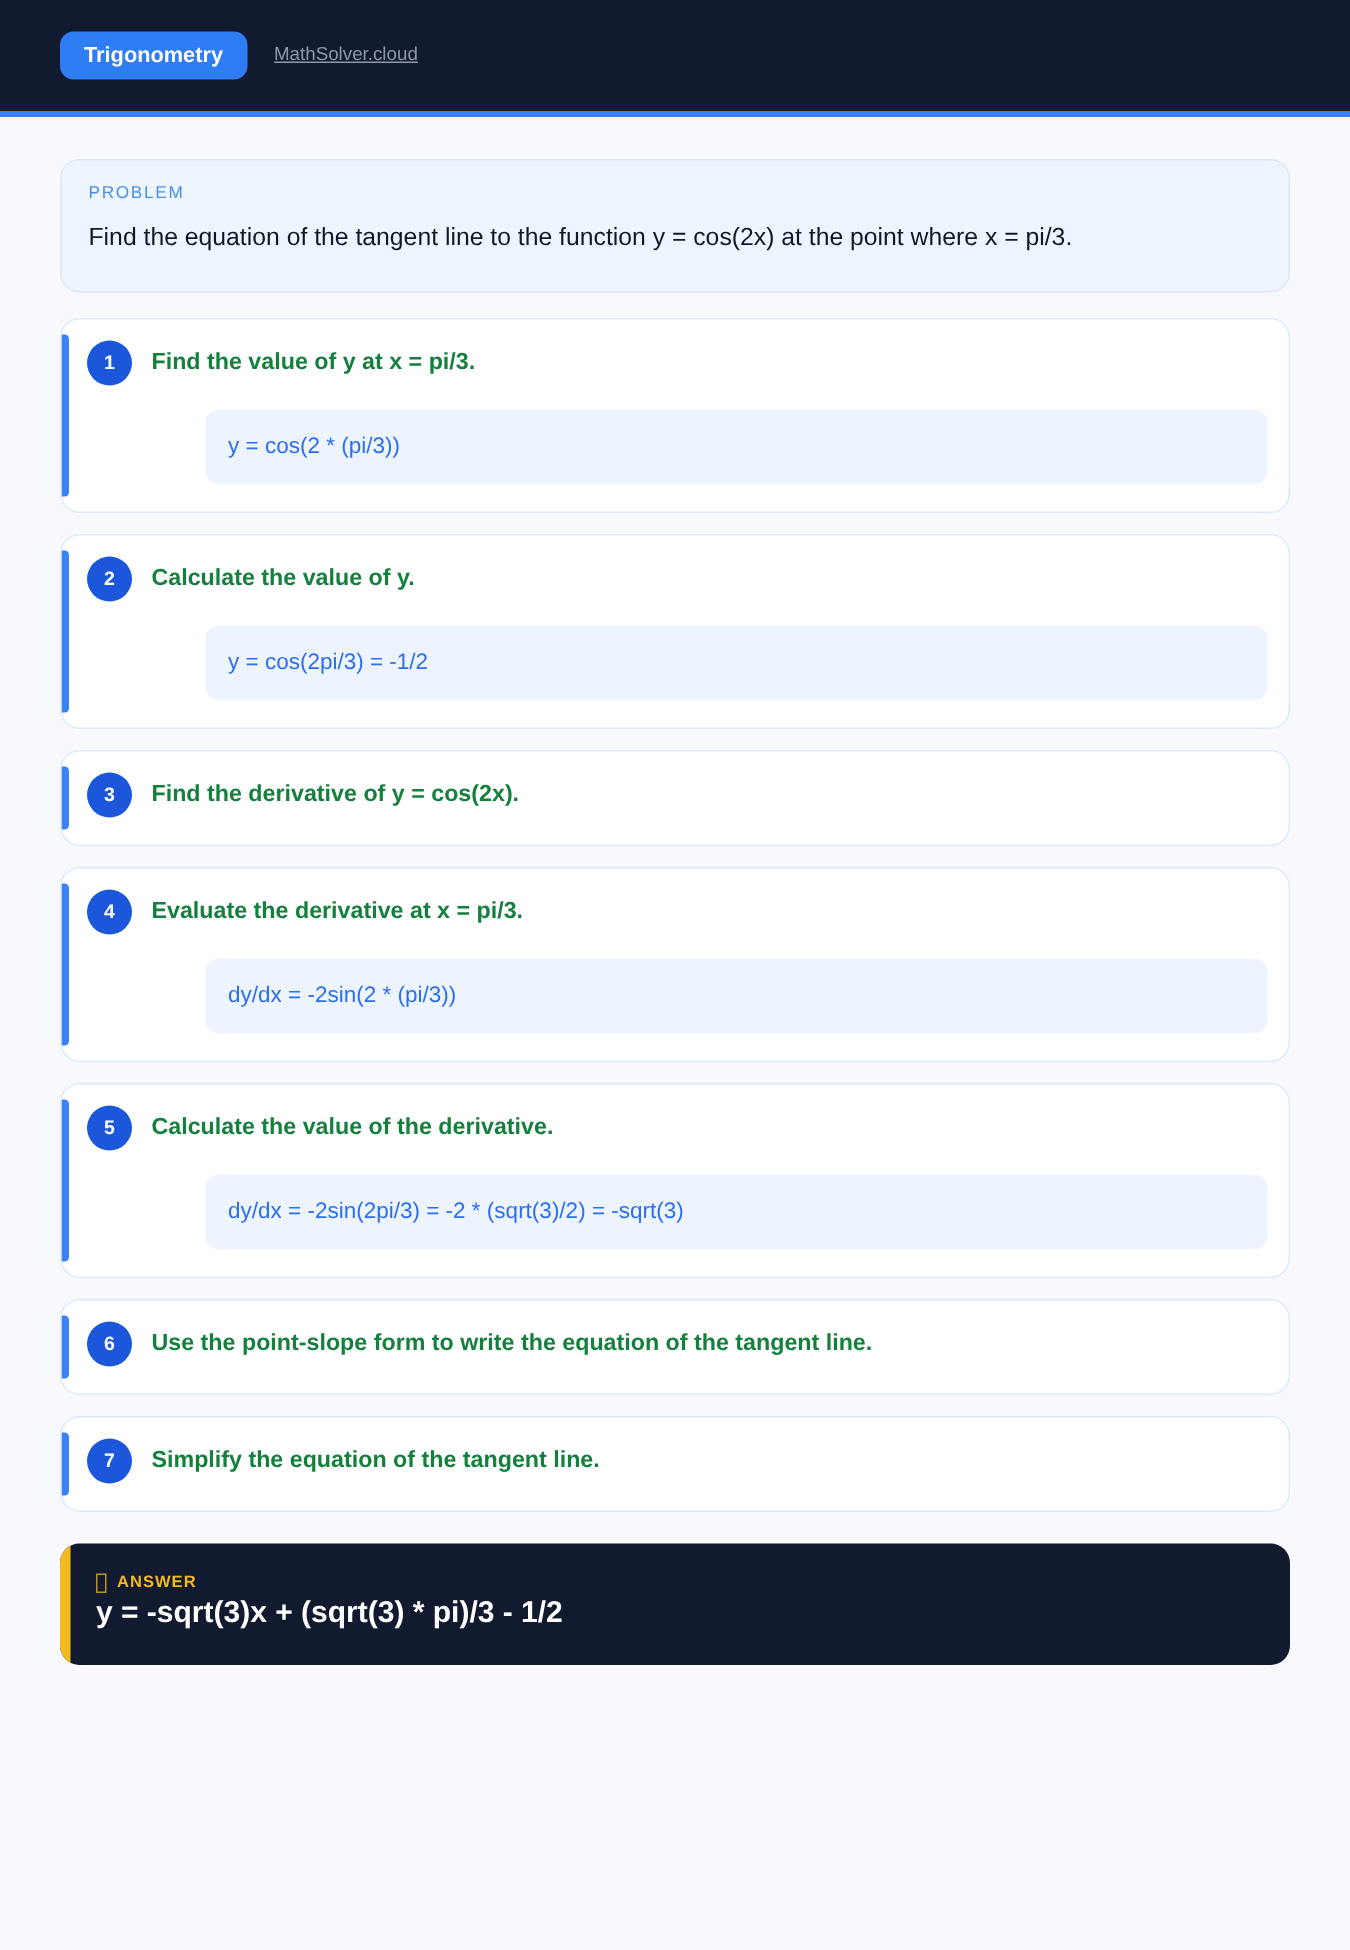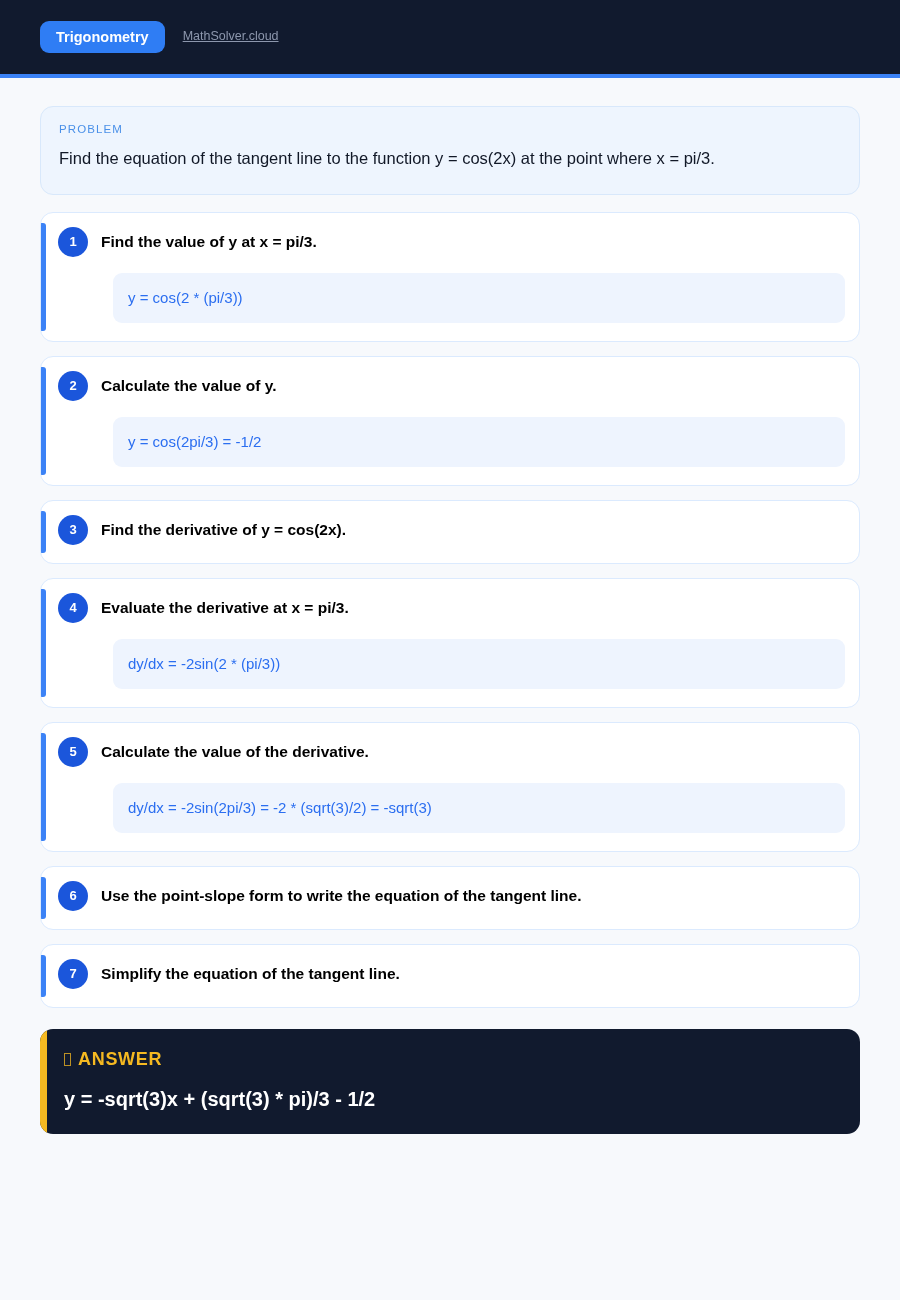--- a/index.html
+++ b/index.html
@@ -132,27 +132,27 @@
     font-weight: bold;
     display: flex;
     align-items: center;
     justify-content: center;
     margin-top: -2px;
   }
 
   .step-title {
     font-size: 15.5px;
     font-weight: bold;
-    color: #000000;
+    color: #15803d;
     line-height: 1.35;
     padding-top: 3px;
   }
 
   .formula-box {
-    margin: 16px 0 0 58px;
+    margin: 16px 0 0 82px;
     background: #eef4fe;
     border-radius: 9px;
     padding: 14px 14px 14px 15px;
     min-height: 50px;
     display: flex;
     align-items: center;
   }
 
   .formula-text {
     color: #2b6ef0;
@@ -175,27 +175,27 @@
     position: absolute;
     left: 0;
     top: 0;
     bottom: 0;
     width: 7px;
     background: #f5b921;
   }
 
   .answer-label {
     color: #f5b921;
-    font-size: 18px;
+    font-size: 11px;
     font-weight: bold;
     letter-spacing: 0.7px;
     display: flex;
     align-items: center;
     gap: 7px;
-    margin-bottom: 16px;
+    margin-bottom: 0;
   }
 
   .answer-icon {
     display: inline-block;
     width: 7px;
     height: 13px;
     border: 1px solid #f5b921;
     opacity: 0.75;
   }
 

